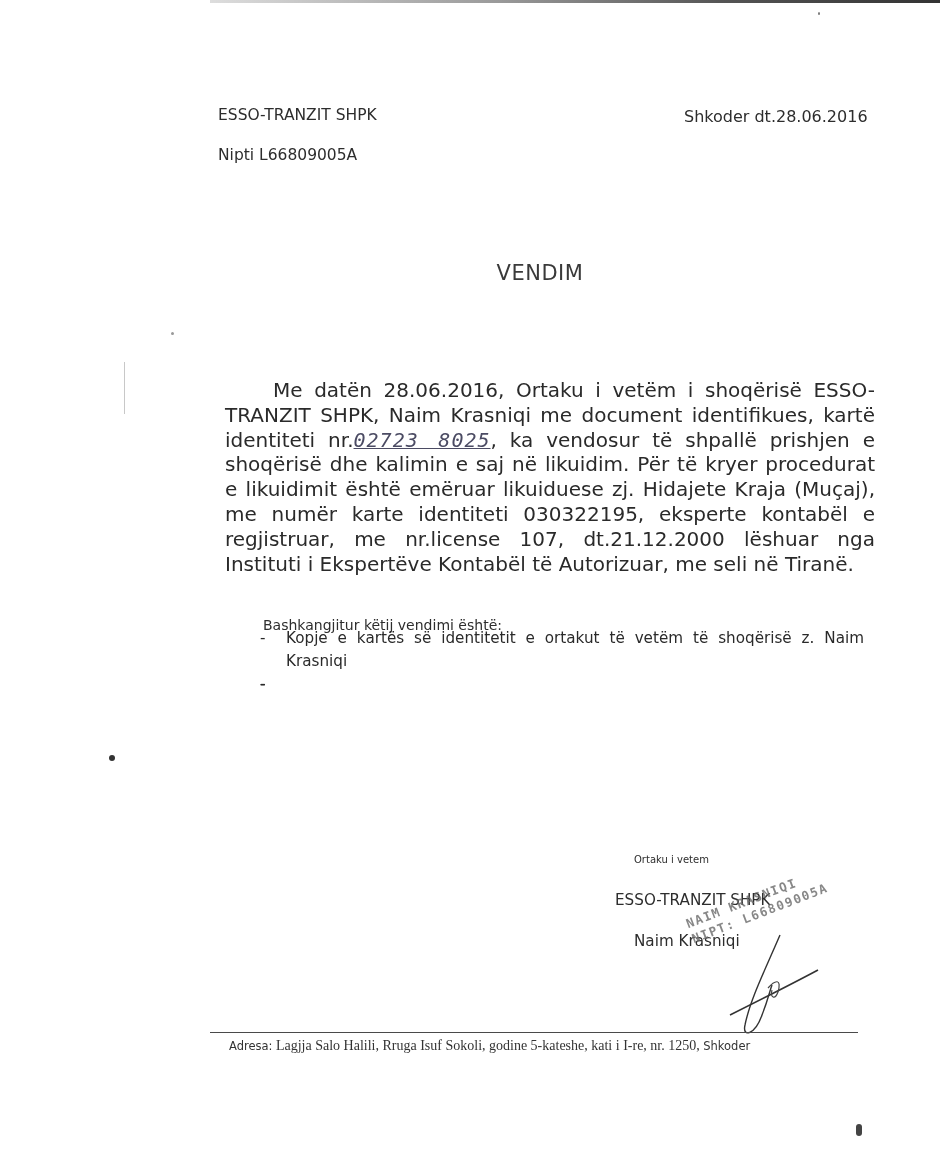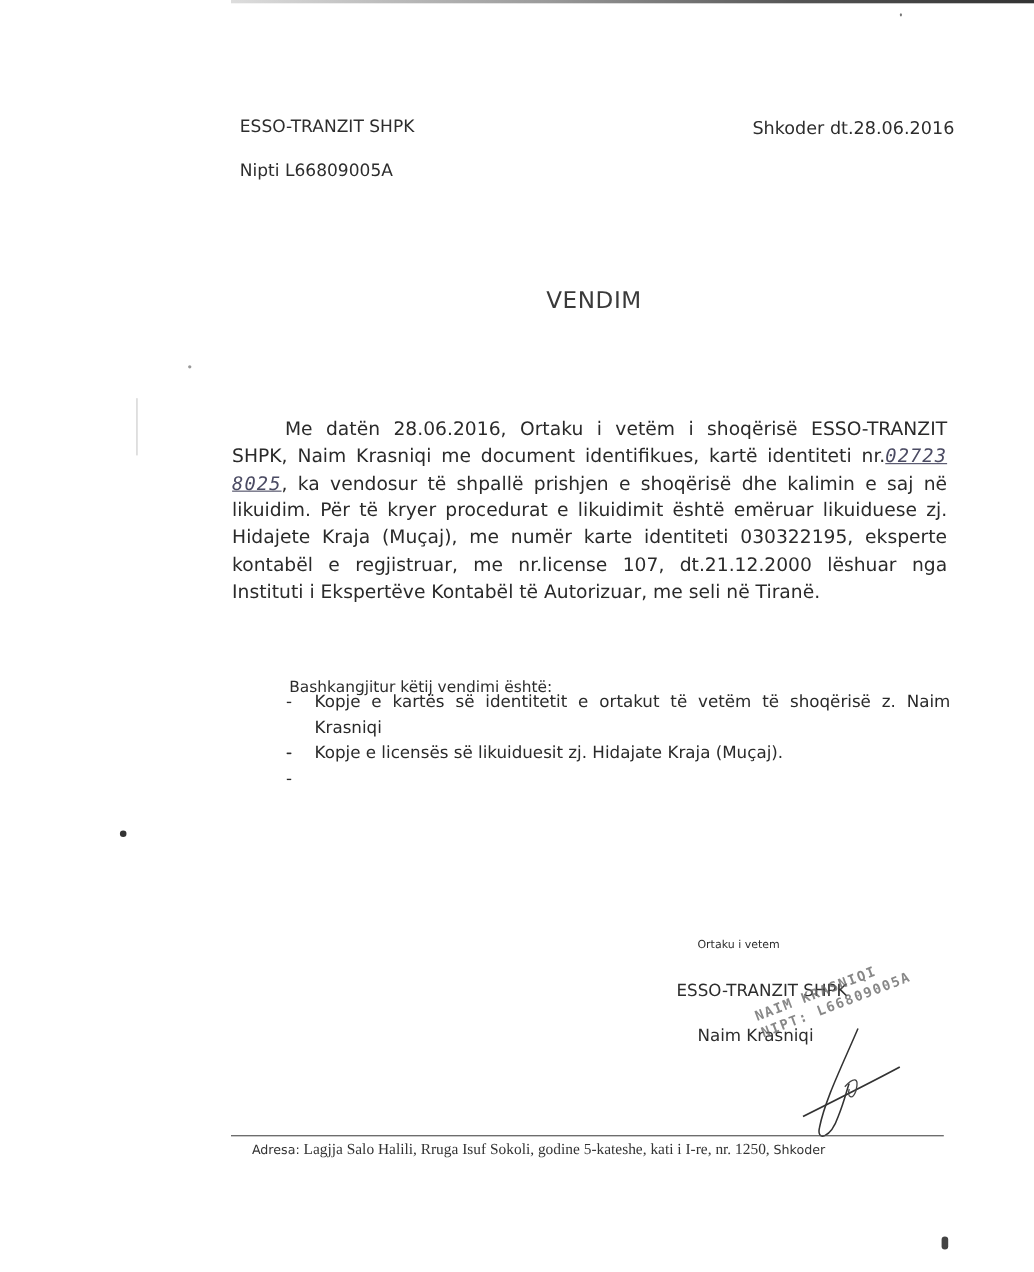--- a/index.html
+++ b/index.html
@@ -8,21 +8,21 @@
       font-family: "DejaVu Sans", sans-serif; color: #2d2d2d;
     }
     .abs { position: absolute; }
     .topline { left: 210px; top: 0; width: 730px; height: 3px; background: linear-gradient(90deg, #ddd 0%, #999 40%, #555 70%, #333 100%); }
     .txt { font-size: 15.5px; line-height: 24px; white-space: nowrap; }
     .company { left: 218px; top: 103px; }
     .nipt { left: 218px; top: 143px; }
     .placedate { left: 684px; top: 105px; font-size: 16px; }
     .title { left: 0; width: 1080px; top: 261px; text-align: center; font-size: 21px; letter-spacing: 0.5px; color: #3a3a3a; }
     .para {
-      left: 211px; top: 378px; width: 650px; font-size: 17px; line-height: 24.8px;
+      left: 225px; top: 378px; width: 650px; font-size: 20px; line-height: 24.8px;
       text-align: justify; text-indent: 48px; color: #2a2a2a;
     }
     .para .hand {
       font-family: "DejaVu Sans Mono", monospace; color: #4b4b63; font-style: italic;
       text-decoration: underline; text-decoration-thickness: 1px; letter-spacing: 1px;
     }
     .attach-h { left: 263px; top: 613px; font-size: 14px; }
     .list { left: 258px; top: 627px; width: 606px; margin: 0; padding: 0; list-style: none; }
     .list li { position: relative; padding-left: 28px; font-size: 15.2px; line-height: 23.2px; text-align: justify; color: #2a2a2a; }
     .list li .dash { position: absolute; left: 2px; top: 0; }
@@ -50,21 +50,21 @@
 
 <div class="abs title">VENDIM</div>
 
 <div class="abs para"><span>Me datën 28.06.2016, Ortaku i vetëm i shoqërisë  ESSO-TRANZIT SHPK, Naim Krasniqi me document identifikues, kartë identiteti nr.</span><span class="hand">02723 8025</span><span>,  ka vendosur të shpallë prishjen e shoqërisë dhe kalimin e saj në likuidim. Për të kryer procedurat e likuidimit është  emëruar  likuiduese zj. Hidajete Kraja (Muçaj), me numër karte identiteti 030322195, eksperte kontabël e regjistruar, me nr.license 107, dt.21.12.2000 lëshuar nga Instituti i Ekspertëve Kontabël të Autorizuar, me seli në Tiranë.</span></div>
 
 <div class="abs txt attach-h">Bashkangjitur këtij vendimi është:</div>
 
 <ul class="abs list">
   <li><span class="dash">-</span><span>Kopje e kartës së identitetit e ortakut të vetëm të shoqërisë z. Naim Krasniqi</span></li>
   <li><span class="dash">-</span></li>
-  <li><span class="dash">-</span><span>Kopje e licensës së likuiduesit zj. Hidajate Kraja (Muçaj).</span></li>
+  <li><span class="dash">-</span></li>
   <li><span class="dash">-</span></li>
 </ul>
 
 <div class="abs txt sig-role">Ortaku i vetem</div>
 <div class="abs txt sig-company">ESSO-TRANZIT SHPK</div>
 <div class="abs txt sig-name">Naim Krasniqi</div>
 
 <div class="abs stamp">
   <div>NAIM KRASNIQI</div>
   <div>NIPT: L66809005A</div>

